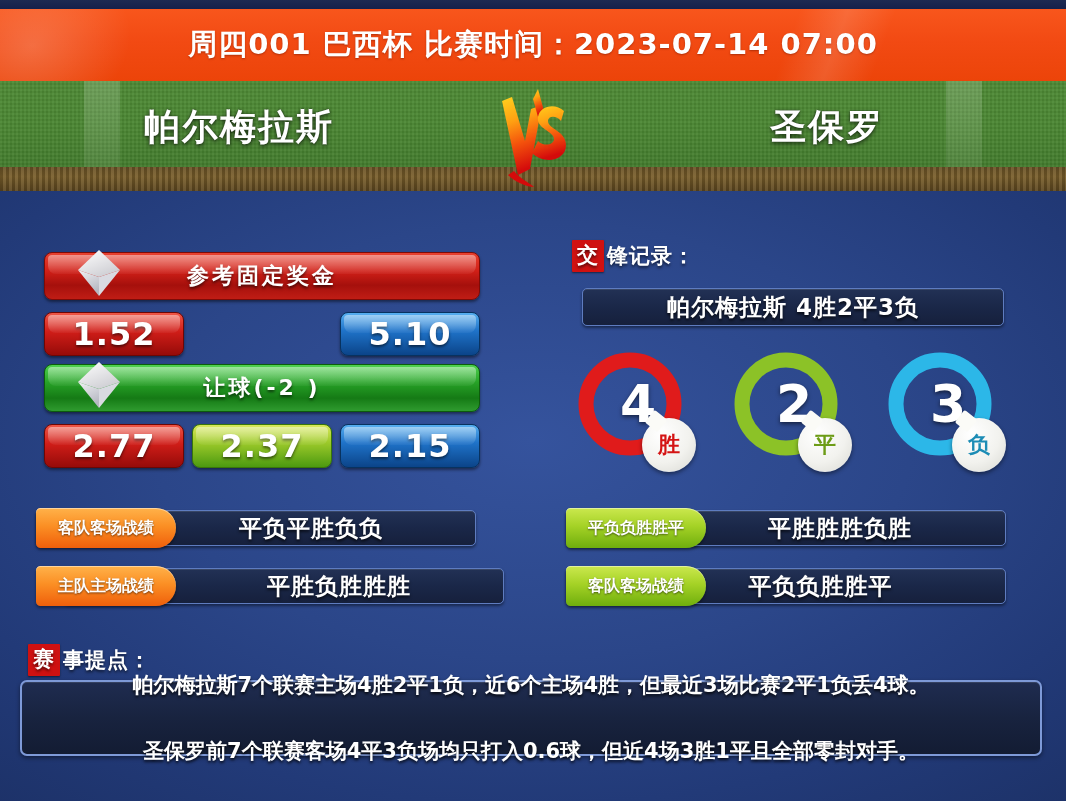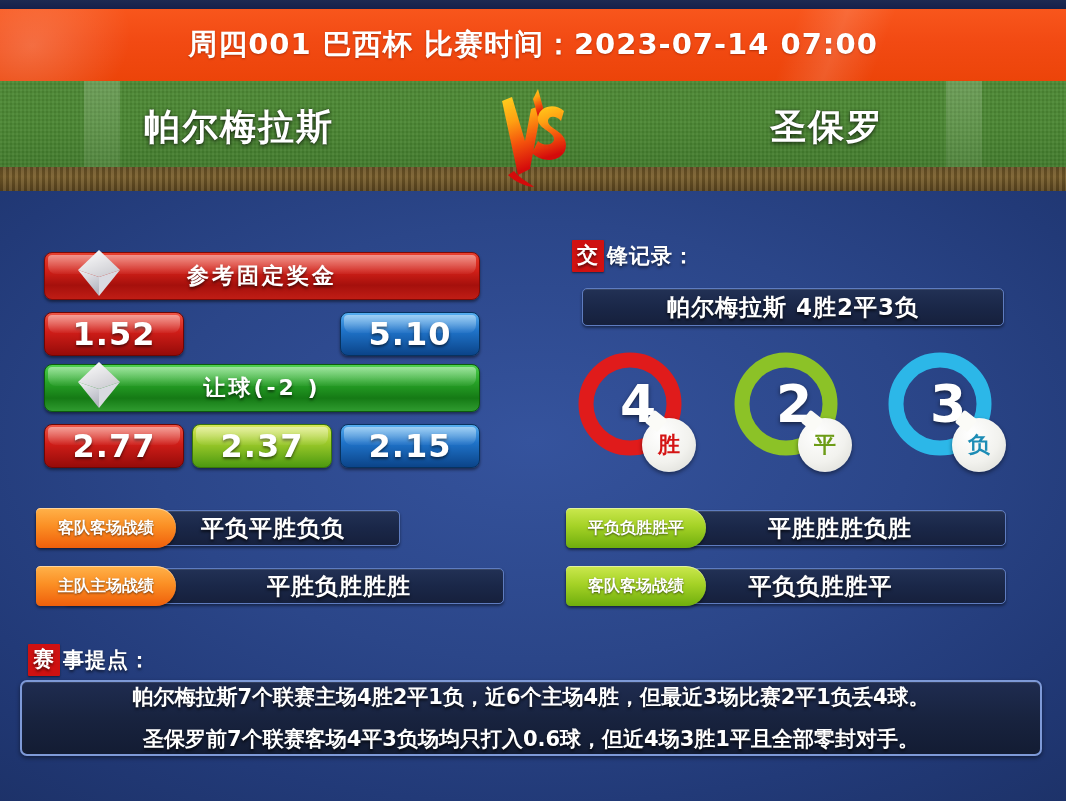--- a/index.html
+++ b/index.html
@@ -138,21 +138,21 @@
   .tabtag.lime{background:linear-gradient(180deg,#cbe84e 0%,#a5d226 45%,#6fae0d 100%);
     box-shadow:0 2px 3px rgba(0,0,0,.4), inset 0 1px 0 rgba(255,255,255,.45);}
 
   
   .notebox{position:absolute;border-radius:7px;
     background:linear-gradient(180deg,#1f2c50 0%,#18233f 50%,#131c33 100%);
     border:2px solid #7e9ad8;
     box-shadow:inset 0 1px 0 rgba(255,255,255,.10), 0 2px 4px rgba(0,0,0,.45);
     display:flex;flex-direction:column;align-items:center;justify-content:center;
     color:#fff;}
-  .notebox p{margin:4px;font-size:21px;font-weight:bold;line-height:34px;letter-spacing:0px;
+  .notebox p{margin:16px;font-size:21px;font-weight:bold;line-height:34px;letter-spacing:0px;
     text-shadow:0 2px 3px rgba(0,0,0,.8);
     font-family:"DejaVu Sans","Liberation Sans",sans-serif;}
 </style>
 </head>
 <body>
 
 <div class="page">
 
   <div class="topstrip"></div>
 
@@ -269,21 +269,21 @@
   </div>
 
   <div class="donut" style="left:884px;top:348px;">
     <svg width="112" height="112" viewBox="0 0 112 112">
       <circle cx="56" cy="56" r="44" fill="none" stroke="#2cb7e8" stroke-width="15"></circle>
     </svg>
     <div class="ringnum">3</div>
     <div class="bubble" style="color:#1c8cb5;">负</div>
   </div>
 
-  <div class="darkbar" style="left:36px;top:510px;width:364px;height:36px;justify-content:center;padding-left:110px;box-sizing:border-box;">平负平胜负负</div>
+  <div class="darkbar" style="left:36px;top:510px;width:440px;height:36px;justify-content:center;padding-left:110px;box-sizing:border-box;">平负平胜负负</div>
   <div class="tabtag orange" style="left:36px;top:508px;">客队客场战绩</div>
 
   <div class="darkbar" style="left:36px;top:568px;width:440px;height:36px;justify-content:center;padding-left:110px;box-sizing:border-box;margin-left:28px;">平胜负胜胜胜</div>
   <div class="tabtag orange" style="left:36px;top:566px;">主队主场战绩</div>
 
   <div class="darkbar" style="left:566px;top:510px;width:440px;height:36px;justify-content:center;padding-left:108px;box-sizing:border-box;">平胜胜胜负胜</div>
   <div class="tabtag lime" style="left:566px;top:508px;">平负负胜胜平</div>
 
   <div class="darkbar" style="left:566px;top:568px;width:440px;height:36px;justify-content:center;padding-left:69px;box-sizing:border-box;">平负负胜胜平</div>
   <div class="tabtag lime" style="left:566px;top:566px;">客队客场战绩</div>

